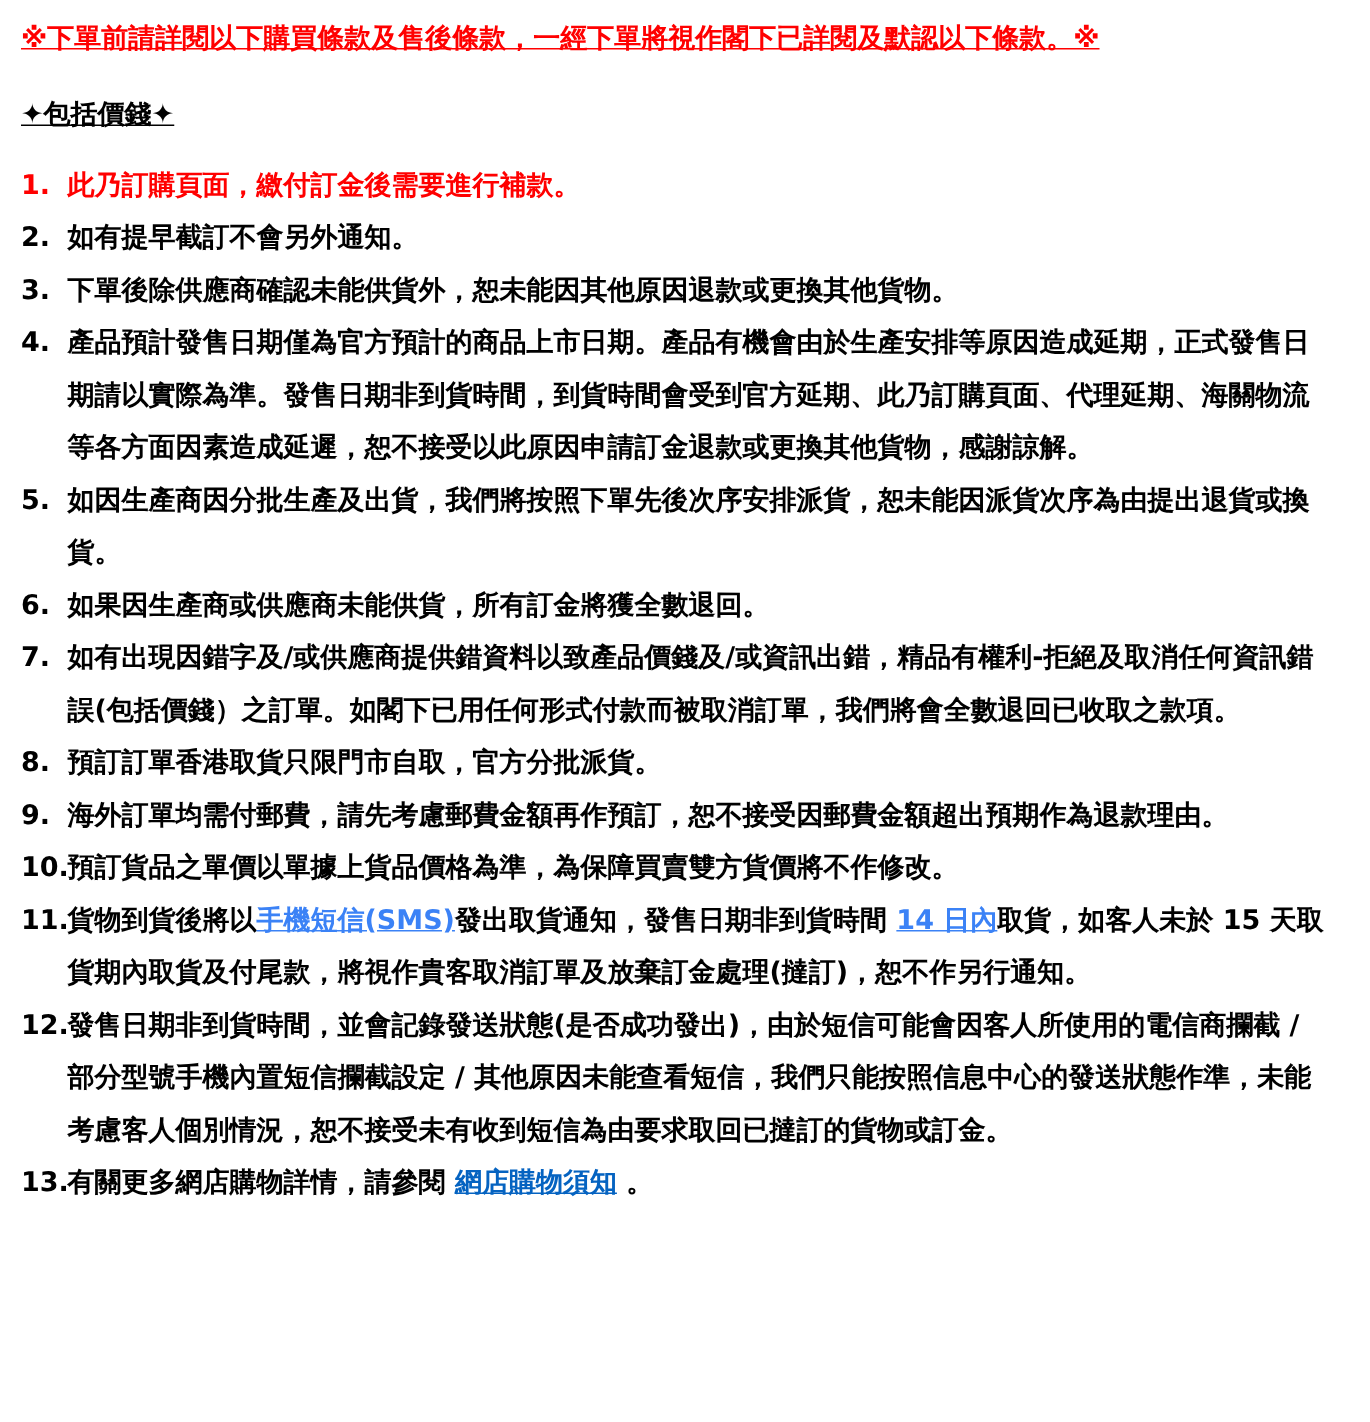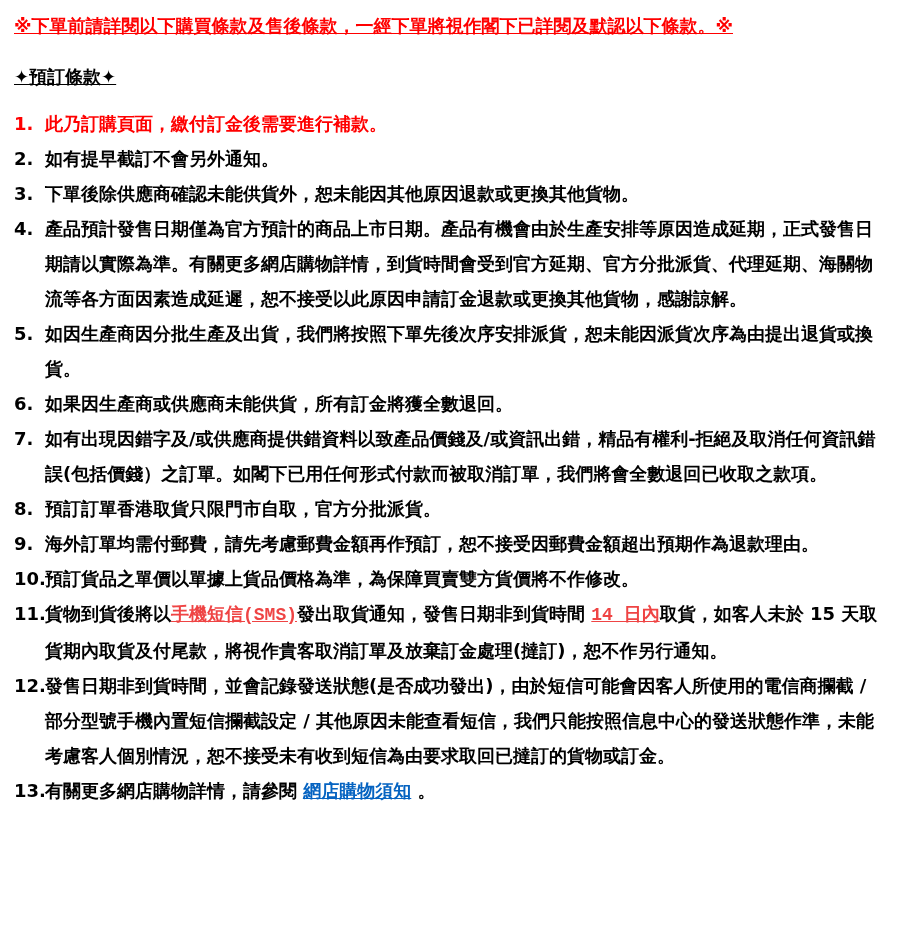--- a/index.html
+++ b/index.html
@@ -39,60 +39,59 @@
   }
   .num {
     width: 31px;
     flex: 0 0 31px;
   }
   .text {
     flex: 1 1 auto;
   }
   .red { color: #ff0000; }
   .red-underline {
-    color: #ef4444;
+    color: #3b82f6;
     text-decoration: underline;
-    font-family: Liberation Mono, monospace;
   }
   .link {
     color: #0563c1;
     text-decoration: underline;
     cursor: pointer;
     text-align: right;
   }
 </style>
 </head>
 <body>
 
 <div class="doc">
 
   <div class="notice">※下單前請詳閱以下購買條款及售後條款，一經下單將視作閣下已詳閱及默認以下條款。※</div>
 
-  <div class="section-title">✦預訂條款✦</div>
+  <div class="section-title">✦包括價錢✦</div>
 
   <div class="terms-list">
 
     <div class="term-item red">
         <span class="num">1.</span>
         <div class="text">此乃訂購頁面，繳付訂金後需要進行補款。</div>
       </div>
 
     <div class="term-item">
         <span class="num">2.</span>
         <div class="text">如有提早截訂不會另外通知。</div>
       </div>
 
     <div class="term-item">
         <span class="num">3.</span>
         <div class="text">下單後除供應商確認未能供貨外，恕未能因其他原因退款或更換其他貨物。</div>
       </div>
 
     <div class="term-item">
         <span class="num">4.</span>
-        <div class="text">產品預計發售日期僅為官方預計的商品上市日期。產品有機會由於生產安排等原因造成延期，正式發售日期請以實際為準。有關更多網店購物詳情，到貨時間會受到官方延期、官方分批派貨、代理延期、海關物流等各方面因素造成延遲，恕不接受以此原因申請訂金退款或更換其他貨物，感謝諒解。</div>
+        <div class="text">產品預計發售日期僅為官方預計的商品上市日期。產品有機會由於生產安排等原因造成延期，正式發售日期請以實際為準。發售日期非到貨時間，到貨時間會受到官方延期、此乃訂購頁面、代理延期、海關物流等各方面因素造成延遲，恕不接受以此原因申請訂金退款或更換其他貨物，感謝諒解。</div>
       </div>
 
     <div class="term-item">
         <span class="num">5.</span>
         <div class="text">如因生產商因分批生產及出貨，我們將按照下單先後次序安排派貨，恕未能因派貨次序為由提出退貨或換貨。</div>
       </div>
 
     <div class="term-item">
         <span class="num">6.</span>
         <div class="text">如果因生產商或供應商未能供貨，所有訂金將獲全數退回。</div>

